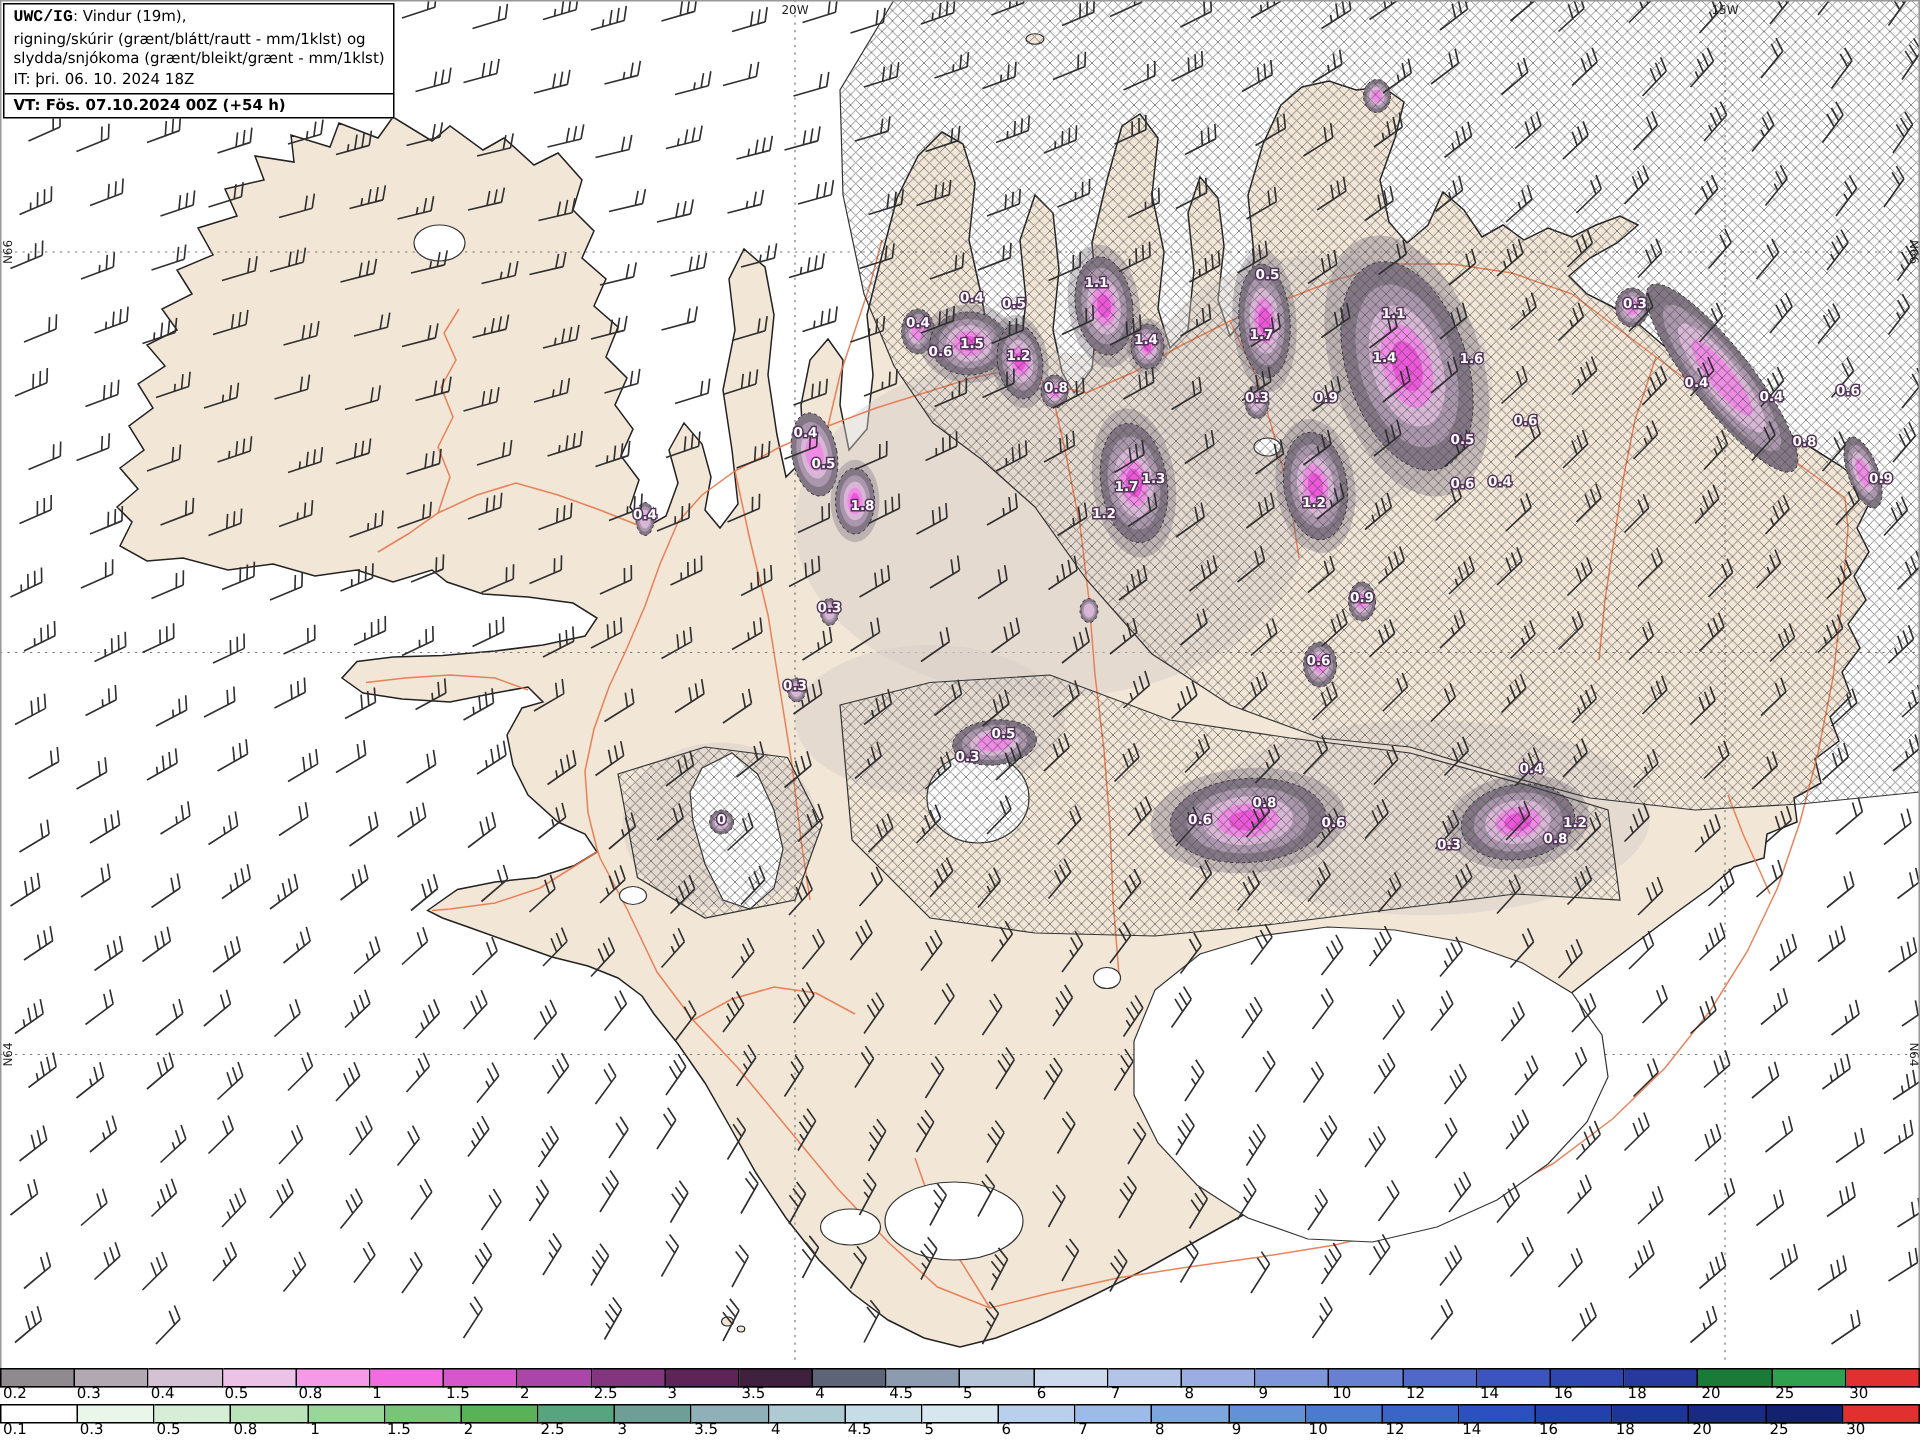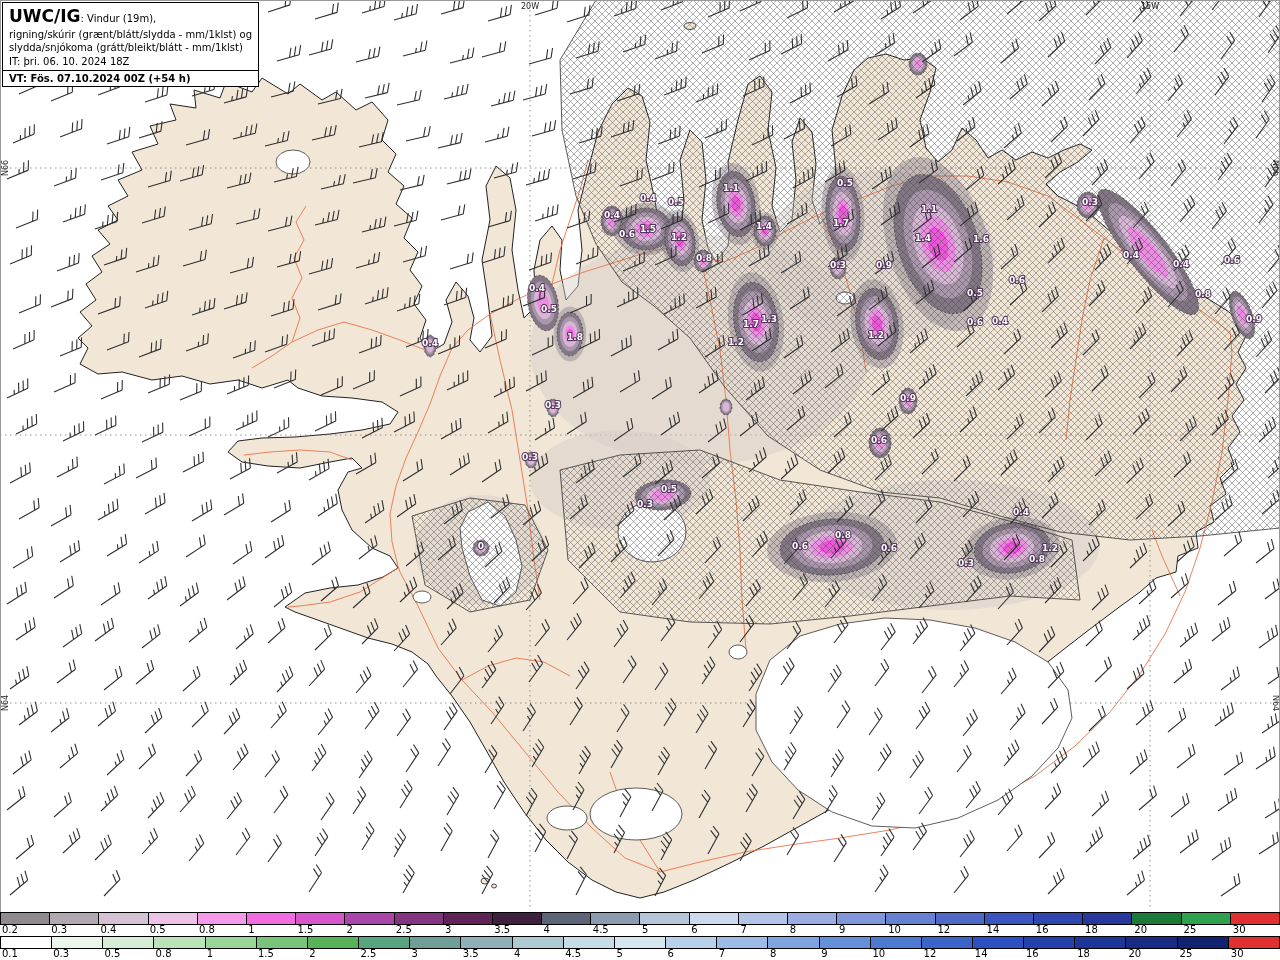--- a/index.html
+++ b/index.html
@@ -1,21 +1,21 @@
 <!DOCTYPE html>
 <html><head>
 <meta charset="utf-8">
 <style>
   html,body{margin:0;padding:0;width:1280px;height:960px;overflow:hidden;background:#fff;
             font-family:"DejaVu Sans",sans-serif;}
   .stage{position:relative;width:1280px;height:960px;background:#fff;}
   #map{position:absolute;left:0;top:0;}
   .title-box{position:absolute;top:2px;left:2px;z-index:6;background:#fff;border:1px solid #000;
              padding:2px 6px 1px 6px;font-size:10px;line-height:1.34;color:#000;}
-  .t-model{font-weight:bold;font-size:17px;}
+  .t-model{font-weight:bold;font-size:11px;font-family:Liberation Mono, monospace;}
   .t-vt{font-weight:bold;border-top:1px solid #000;margin:2px -6px 0 -6px;padding:1px 6px 0 6px;}
   .legend{position:absolute;left:0;right:0;bottom:0;z-index:5;background:#fff;}
   .lg-row{display:flex;height:13px;}
   .lg-box{flex:1;border-top:1px solid #000;border-bottom:1px solid #000;border-right:1px solid #000;}
   .lg-box:first-child{border-left:1px solid #000;}
   .lg-labels{position:relative;height:11px;font-size:10px;line-height:10px;color:#000;padding-left:39px;}
   .lg-labels span{position:absolute;top:0;padding-left:2px;white-space:nowrap;}
 </style>
 </head>
 <body>
@@ -897,22 +897,22 @@
         <text transform="translate(8,168) rotate(-90)" font-size="8" fill="#222" text-anchor="middle">N66</text>
         <text transform="translate(8,703) rotate(-90)" font-size="8" fill="#222" text-anchor="middle">N64</text>
         <text transform="translate(1273,168) rotate(90)" font-size="8" fill="#222" text-anchor="middle">N66</text>
         <text transform="translate(1273,703) rotate(90)" font-size="8" fill="#222" text-anchor="middle">N64</text>
       </g>
     <rect x="0.5" y="0.5" width="1279" height="959" fill="none" stroke="#999" stroke-width="1"></rect>
   </svg>
 
   <div class="title-box">
     <div><span class="t-model">UWC/IG</span><span>: Vindur (19m),</span></div>
-    <div>rigning/skúrir (grænt/blátt/slydda - mm/1klst) og</div>
-    <div>slydda/snjókoma (grátt/bleikt/blátt - mm/1klst)</div>
+    <div>rigning/skúrir (grænt/blátt/rautt - mm/1klst) og</div>
+    <div>slydda/snjókoma (grænt/bleikt/grænt - mm/1klst)</div>
     <div>IT: þri. 06. 10. 2024 18Z</div>
     <div class="t-vt">VT: Fös. 07.10.2024 00Z (+54 h)</div>
   </div>
 
   <div class="legend" id="legend">
       <div class="lg-row">
         <div class="lg-box" style="background: rgb(142, 138, 142);"></div>
         <div class="lg-box" style="background: rgb(178, 168, 178);"></div>
         <div class="lg-box" style="background: rgb(212, 194, 212);"></div>
         <div class="lg-box" style="background: rgb(236, 194, 230);"></div>

